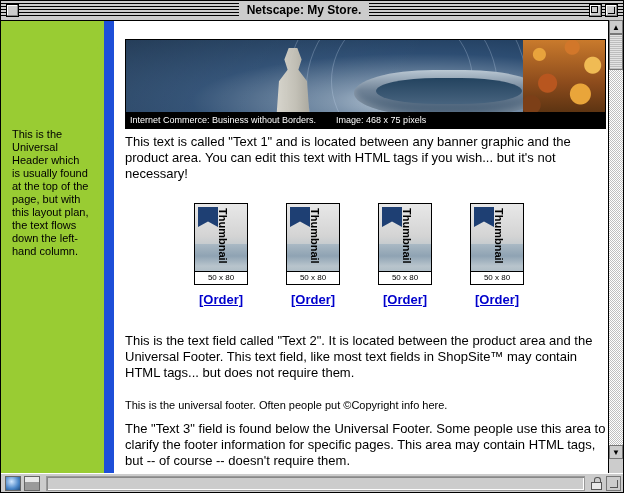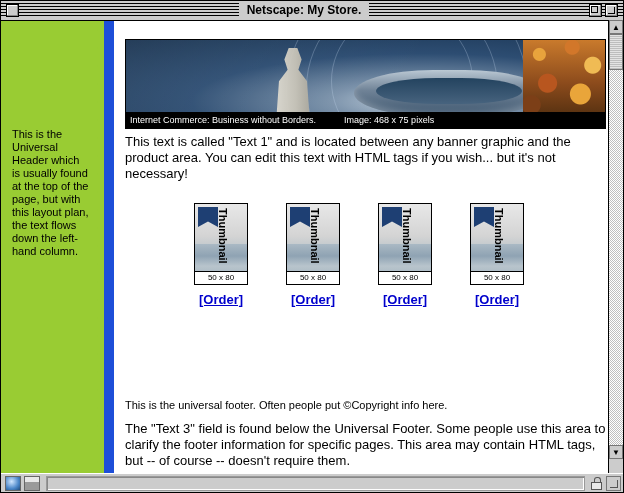--- a/index.html
+++ b/index.html
@@ -228,21 +228,21 @@
     width: 571px;
     height: 16px;
     background: #000;
     color: #fff;
     font-size: 9px;
     line-height: 16px;
     display: flex;
     align-items: center;
   }
   .bb-left { padding-left: 4px; flex: 0 0 auto; }
-  .bb-mid { margin-left: 28px; flex: 0 0 auto; }
+  .bb-mid { margin-left: 20px; flex: 0 0 auto; }
   .bb-right { margin-left: auto; padding-right: 22px; flex: 0 0 auto; }
   
   .text1 {
     position: absolute;
     left: 11px;
     top: 113px;
     width: 480px;
     font-size: 13px;
     line-height: 16px;
     color: #000;
@@ -554,20 +554,21 @@
             <div class="thumb-water"></div>
             <div class="thumb-arrow"></div>
             <div class="thumb-word">Thumbnail</div>
             <div class="thumb-size">50 x 80</div>
           </div>
           <div class="order-link">[Order]</div>
         </div>
 
       </div>
 
+      <div class="text2">This is the text field called "Text 2". It is located between the product area and the Universal Footer. This text field, like most text fields in ShopSite™ may contain HTML tags... but does not require them.</div>
 
       <div class="footer-text">This is the universal footer.  Often people put ©Copyright info here.</div>
 
       <div class="text3">The "Text 3" field is found below the Universal Footer. Some people use this area to clarify the footer information for specific pages. This area may contain HTML tags, but -- of course -- doesn't require them.</div>
 
     </div>
   </div>
 
   <div class="vscroll">
     <div class="sb-arrow sb-up">▲</div>

